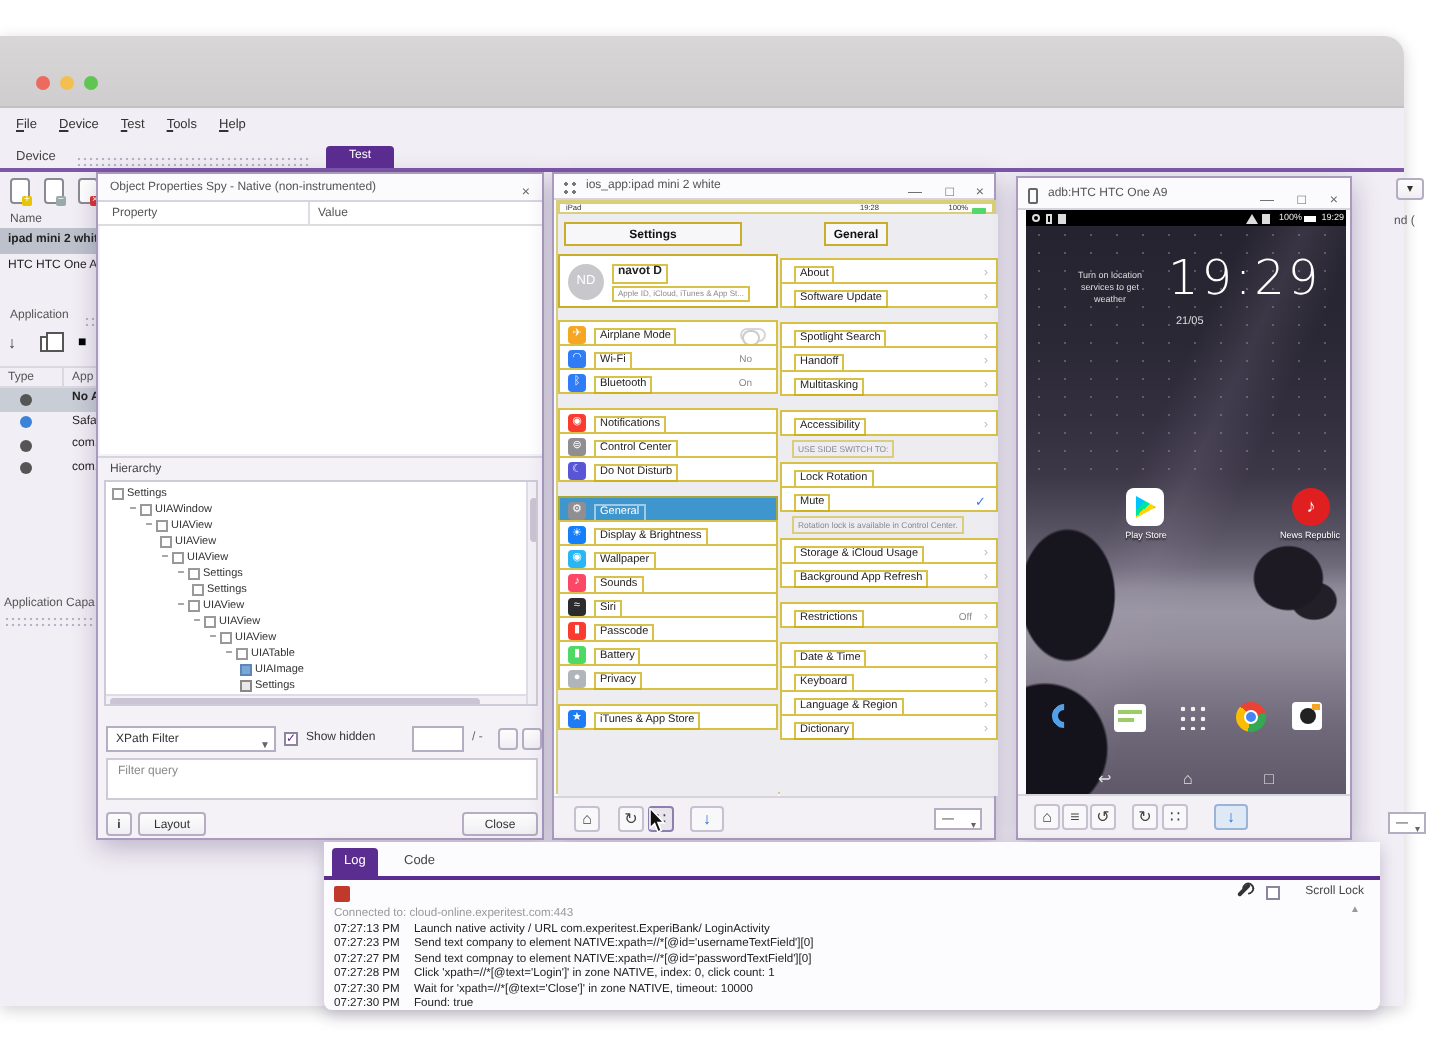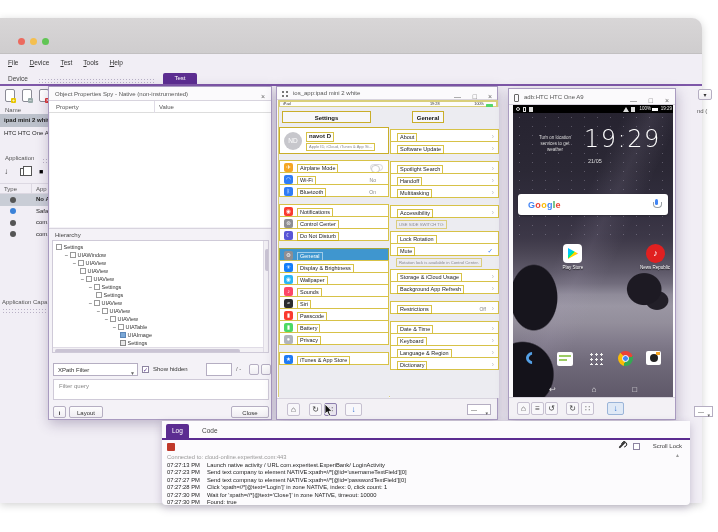--- a/index.html
+++ b/index.html
@@ -576,24 +576,20 @@
         <span class="sic" style="position:absolute;right:38px;top:2px;width:4px;height:4.5px;background:#ddd"></span>
         <span style="position:absolute;right:22px">100%</span>
         <span style="position:absolute;right:15px;top:2.5px;width:6px;height:3.5px;background:#fff"></span>
         <span style="position:absolute;right:1px">19:29</span>
       </div>
       <div class="awall">
         <div class="stars"></div>
         <div class="aweather">Turn on location services to get weather</div>
         <div class="aclock">19:29</div>
         <div class="adate">21/05</div>
-        <div class="agbar">
-          <span class="glogo"><span style="color:#4285f4">G</span><span style="color:#ea4335">o</span><span style="color:#fbbc05">o</span><span style="color:#4285f4">g</span><span style="color:#34a853">l</span><span style="color:#ea4335">e</span></span>
-          <span class="mic"></span>
-        </div>
         <div class="appicon" style="left:50px;top:131px;background:#fff;border-radius:4px">
           <span style="position:absolute;left:5px;top:4px;width:10px;height:11px;background:linear-gradient(135deg,#00c4ff 0 35%,#00e59a 35% 50%,#ffd500 50% 70%,#ff4e87 70% 100%);clip-path:polygon(0 0,100% 50%,0 100%)"></span>
         </div>
         <div class="applabel" style="left:40px;top:152px">Play Store</div>
         <div class="appicon" style="left:133px;top:131px;background:#e02020;border-radius:50%;color:#fff;font-size:9px;line-height:19px;text-align:center">♪</div>
         <div class="applabel" style="left:122px;top:152px">News Republic</div>
         <div style="position:absolute;left:12px;top:238px;width:17px;height:17px">
           <span style="position:absolute;left:1px;top:1px;width:12px;height:12px;border:3px solid #54a0e6;border-radius:50%;border-top-color:transparent;border-right-color:transparent;transform:rotate(45deg)"></span>
         </div>
         <div style="position:absolute;left:44px;top:239px;width:16px;height:14px;background:#fff;border-radius:2px">

